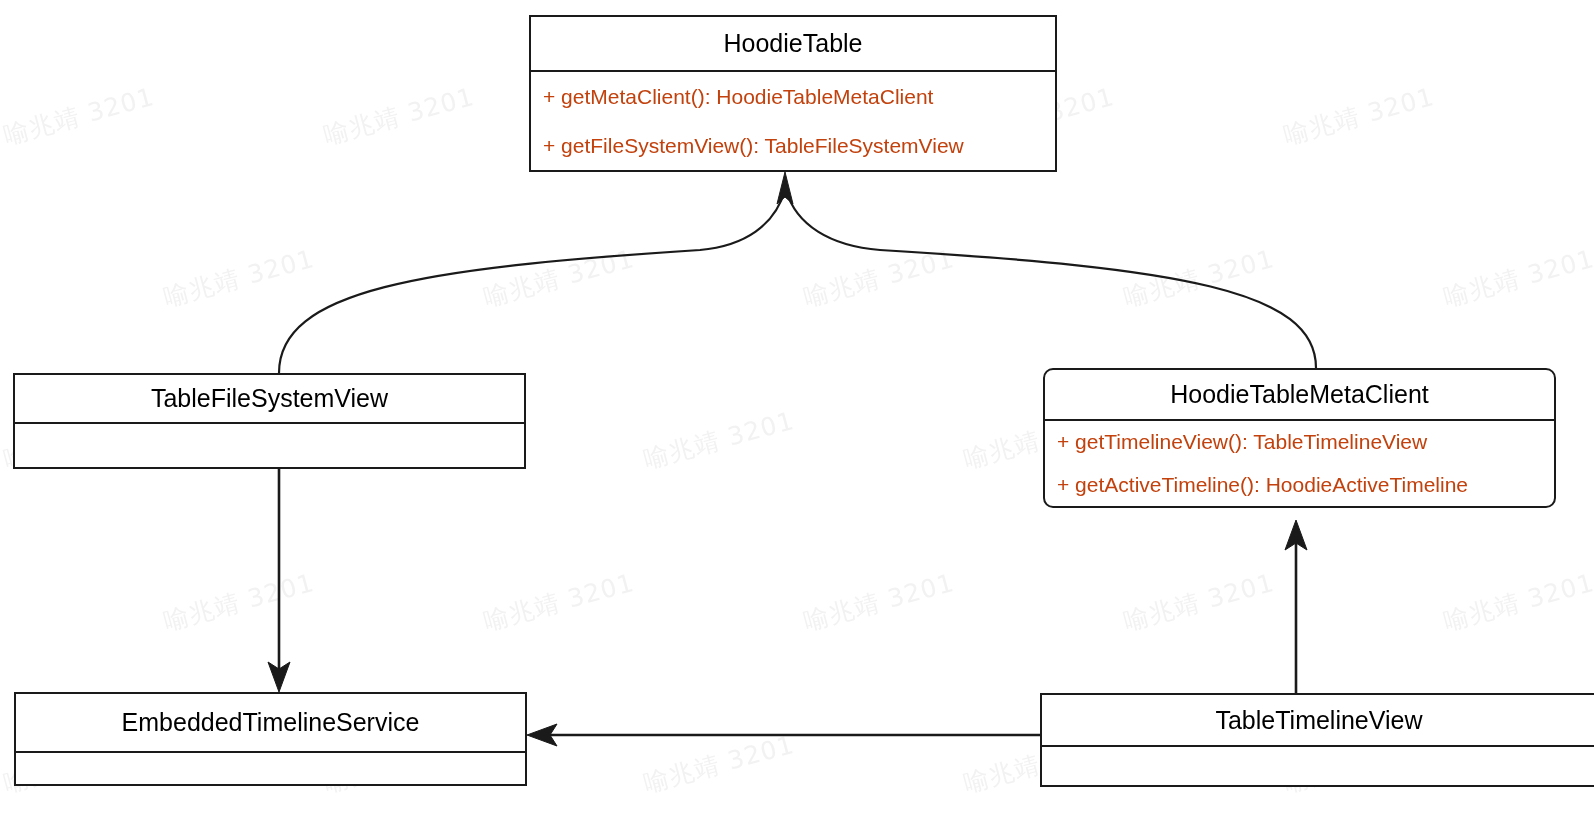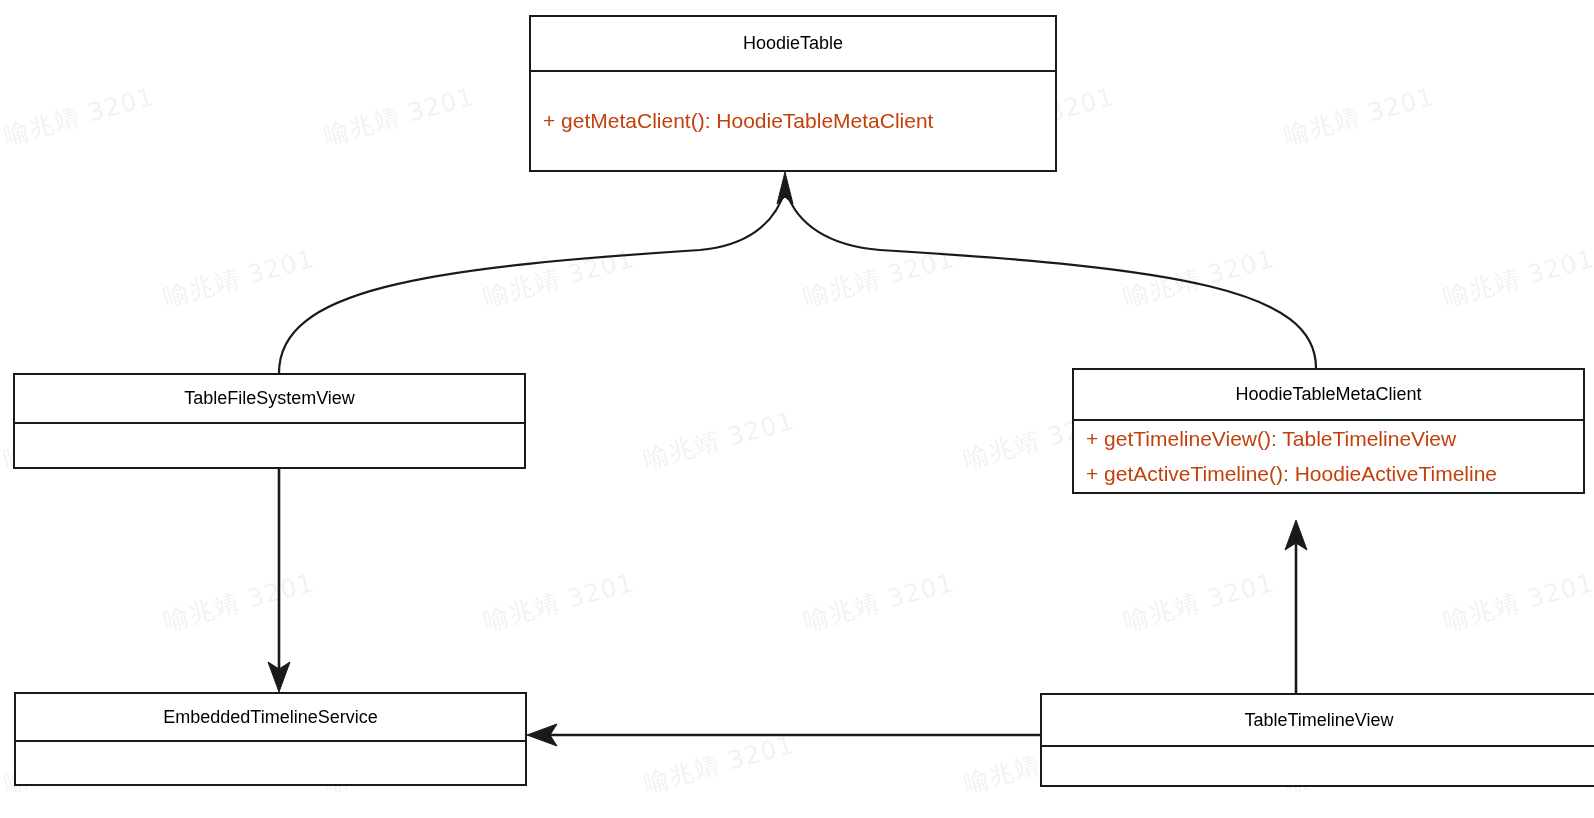--- a/index.html
+++ b/index.html
@@ -53,21 +53,21 @@
     background: #ffffff;
     border: 2px solid #1a1a1a;
     display: flex;
     flex-direction: column;
   }
   .uml-name {
     box-sizing: border-box;
     display: flex;
     align-items: center;
     justify-content: center;
-    font-size: 18px;
+    font-size: 25px;
     color: #000000;
     border-bottom: 2px solid #1a1a1a;
   }
   .uml-members {
     box-sizing: border-box;
     display: flex;
     flex-direction: column;
     justify-content: center;
     flex: 1 1 auto;
   }
@@ -142,35 +142,36 @@
 
     <line x1="1040" y1="735" x2="545" y2="735" stroke="#1a1a1a" stroke-width="2.6"></line>
     <path d="M 527 735 L 557 746 L 550 735 L 557 724 Z" fill="#1a1a1a" stroke="#1a1a1a" stroke-width="1"></path>
   </svg>
 
   <div id="class-layer">
       <div class="uml-class" style="left: 529px; top: 15px; width: 528px; height: 157px; border-color: rgb(26, 26, 26);">
         <div class="uml-name" style="height: 55px; border-bottom-color: rgb(26, 26, 26);">HoodieTable</div>
         <div class="uml-members">
           <div class="uml-member">+ getMetaClient(): HoodieTableMetaClient</div>
+          <div class="uml-member">+ getFileSystemView(): TableFileSystemView</div>
         </div>
       </div>
       <div class="uml-class" style="left: 13px; top: 373px; width: 513px; height: 96px; border-color: rgb(26, 26, 26);">
         <div class="uml-name" style="height: 49px; border-bottom-color: rgb(26, 26, 26);">TableFileSystemView</div>
         <div class="uml-members empty"></div>
       </div>
-      <div class="uml-class" style="left: 1072px; top: 368px; width: 513px; height: 126px; border-color: rgb(26, 26, 26);">
+      <div class="uml-class" style="left: 1043px; top: 368px; width: 513px; height: 140px; border-color: rgb(26, 26, 26); border-radius: 10px;">
         <div class="uml-name" style="height: 51px; border-bottom-color: rgb(26, 26, 26);">HoodieTableMetaClient</div>
         <div class="uml-members">
           <div class="uml-member">+ getTimelineView(): TableTimelineView</div>
           <div class="uml-member">+ getActiveTimeline(): HoodieActiveTimeline</div>
         </div>
       </div>
       <div class="uml-class" style="left: 14px; top: 692px; width: 513px; height: 94px; border-color: rgb(26, 26, 26);">
-        <div class="uml-name" style="height: 48px; border-bottom-color: rgb(26, 26, 26);">EmbeddedTimelineService</div>
+        <div class="uml-name" style="height: 59px; border-bottom-color: rgb(26, 26, 26);">EmbeddedTimelineService</div>
         <div class="uml-members empty"></div>
       </div>
       <div class="uml-class" style="left: 1040px; top: 693px; width: 558px; height: 94px; border-color: rgb(26, 26, 26); gap: 16px;">
         <div class="uml-name" style="height: 52px; border-bottom-color: rgb(26, 26, 26);">TableTimelineView</div>
         <div class="uml-members empty"></div>
       </div>
     </div>
 
 </div>
 

